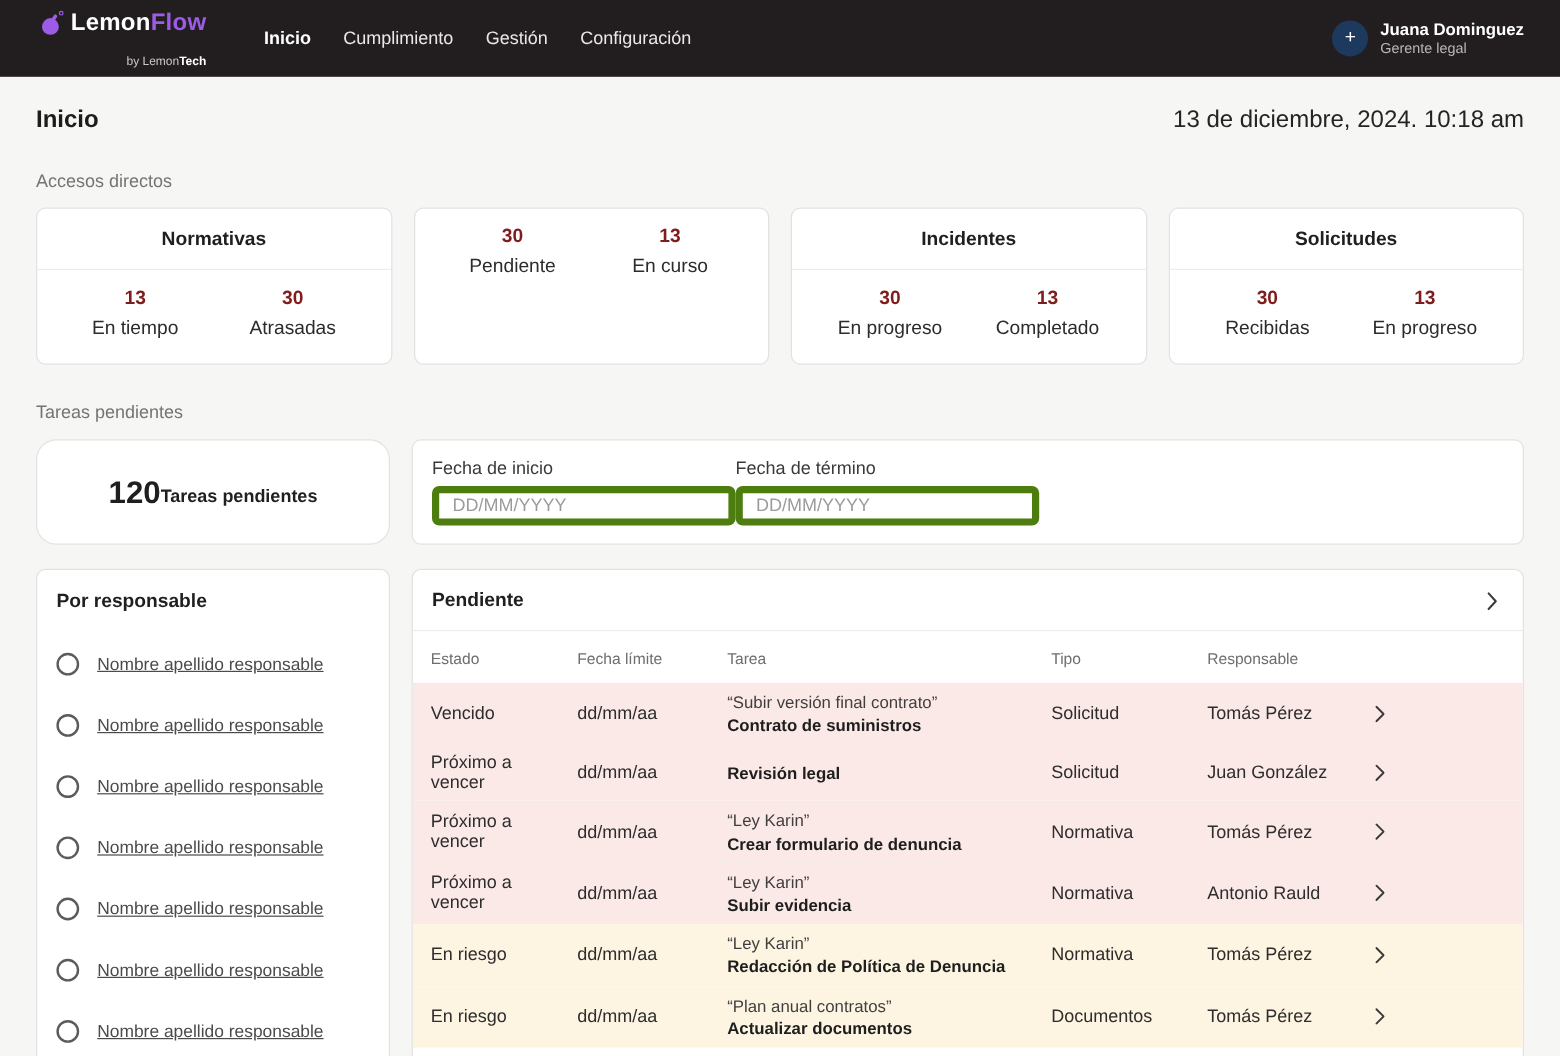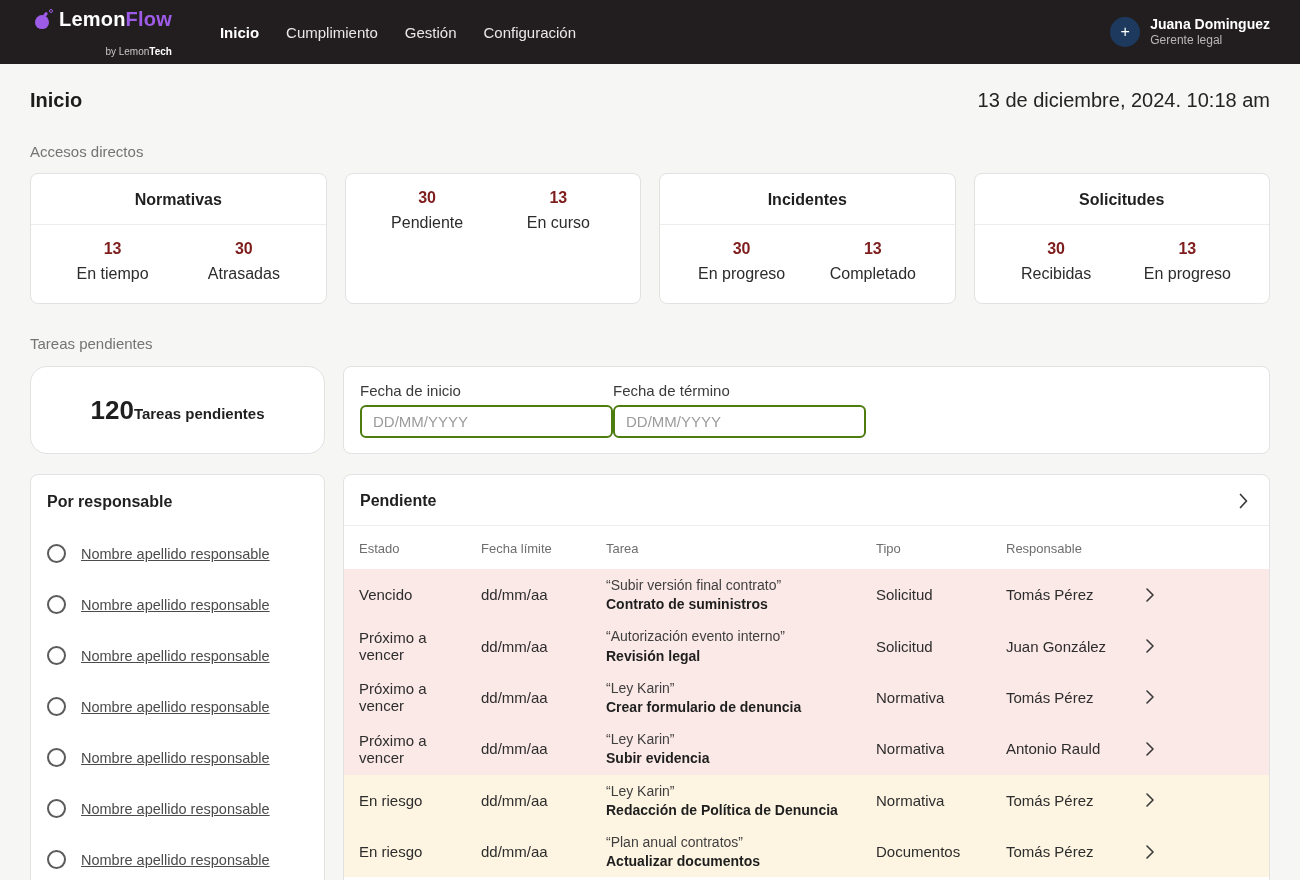--- a/index.html
+++ b/index.html
@@ -55,21 +55,21 @@
   .stat-value { font-size:16px; font-weight:700; color:#7f1d1d; }
   .stat-label { font-size:16px; color:#2c2c2c; margin-top:7px; }
 
   
   .tasks-row { display:grid; grid-template-columns:295px 1fr; gap:18px; margin-top:14px; }
   .summary-card { display:flex; flex-direction:row; align-items:center; justify-content:center; padding:14px 0;border-radius:17px; }
   .summary-value { font-size:26px; font-weight:700; color:#1f1f1f; }
   .summary-label { font-size:15px; font-weight:700; color:#1f1f1f; margin-top:6px; }
   .filter-card { display:flex; padding:15px 16px; }
   .field-label { font-size:15px; color:#3a3a3a; margin-bottom:6px; }
-  .date-input { width:253px; height:33px; border:2px solid #4d7c0f; border-radius:6px; padding:0 11px;
+  .date-input { width:253px; height:33px; border:6px solid #4d7c0f; border-radius:6px; padding:0 11px;
                 font-size:15px; font-family:"Liberation Sans", sans-serif; color:#333; background:#fff; }
   .date-input::placeholder { color:#9b9b9b; }
 
   
   .bottom-row { display:grid; grid-template-columns:295px 1fr; gap:18px; margin-top:20px; align-items:start; }
   .resp-card { height:600px; padding:18px 16px; }
   .resp-title { font-size:16px; font-weight:700; color:#1f1f1f; }
   .resp-list { margin-top:17px; }
   .resp-item { display:flex; align-items:center; gap:15px; height:51px; cursor:pointer; }
   .radio { flex:0 0 auto; width:19px; height:19px; border:2px solid #5b5b5b; border-radius:50%; background:#fff; }
@@ -292,21 +292,20 @@
       <svg width="8" height="14" viewBox="0 0 8 14">
                   <path d="M1 1 L7 7 L1 13" fill="none" stroke="#3a3a3a" stroke-width="1.6" stroke-linecap="round" stroke-linejoin="round"></path>
                 </svg>
     </span>
   </div>
 
   <div class="tgrid trow sev-overdue">
     <span class="cell">Próximo a vencer</span>
     <span class="cell">dd/mm/aa</span>
     <span class="tarea-cell">
-      <div class="tarea-ref">“Autorización evento interno”</div>
       <div class="tarea-nombre">Revisión legal</div>
     </span>
     <span class="cell">Solicitud</span>
     <span class="cell">Juan González</span>
     <span class="chev">
       <svg width="8" height="14" viewBox="0 0 8 14">
                   <path d="M1 1 L7 7 L1 13" fill="none" stroke="#3a3a3a" stroke-width="1.6" stroke-linecap="round" stroke-linejoin="round"></path>
                 </svg>
     </span>
   </div>

